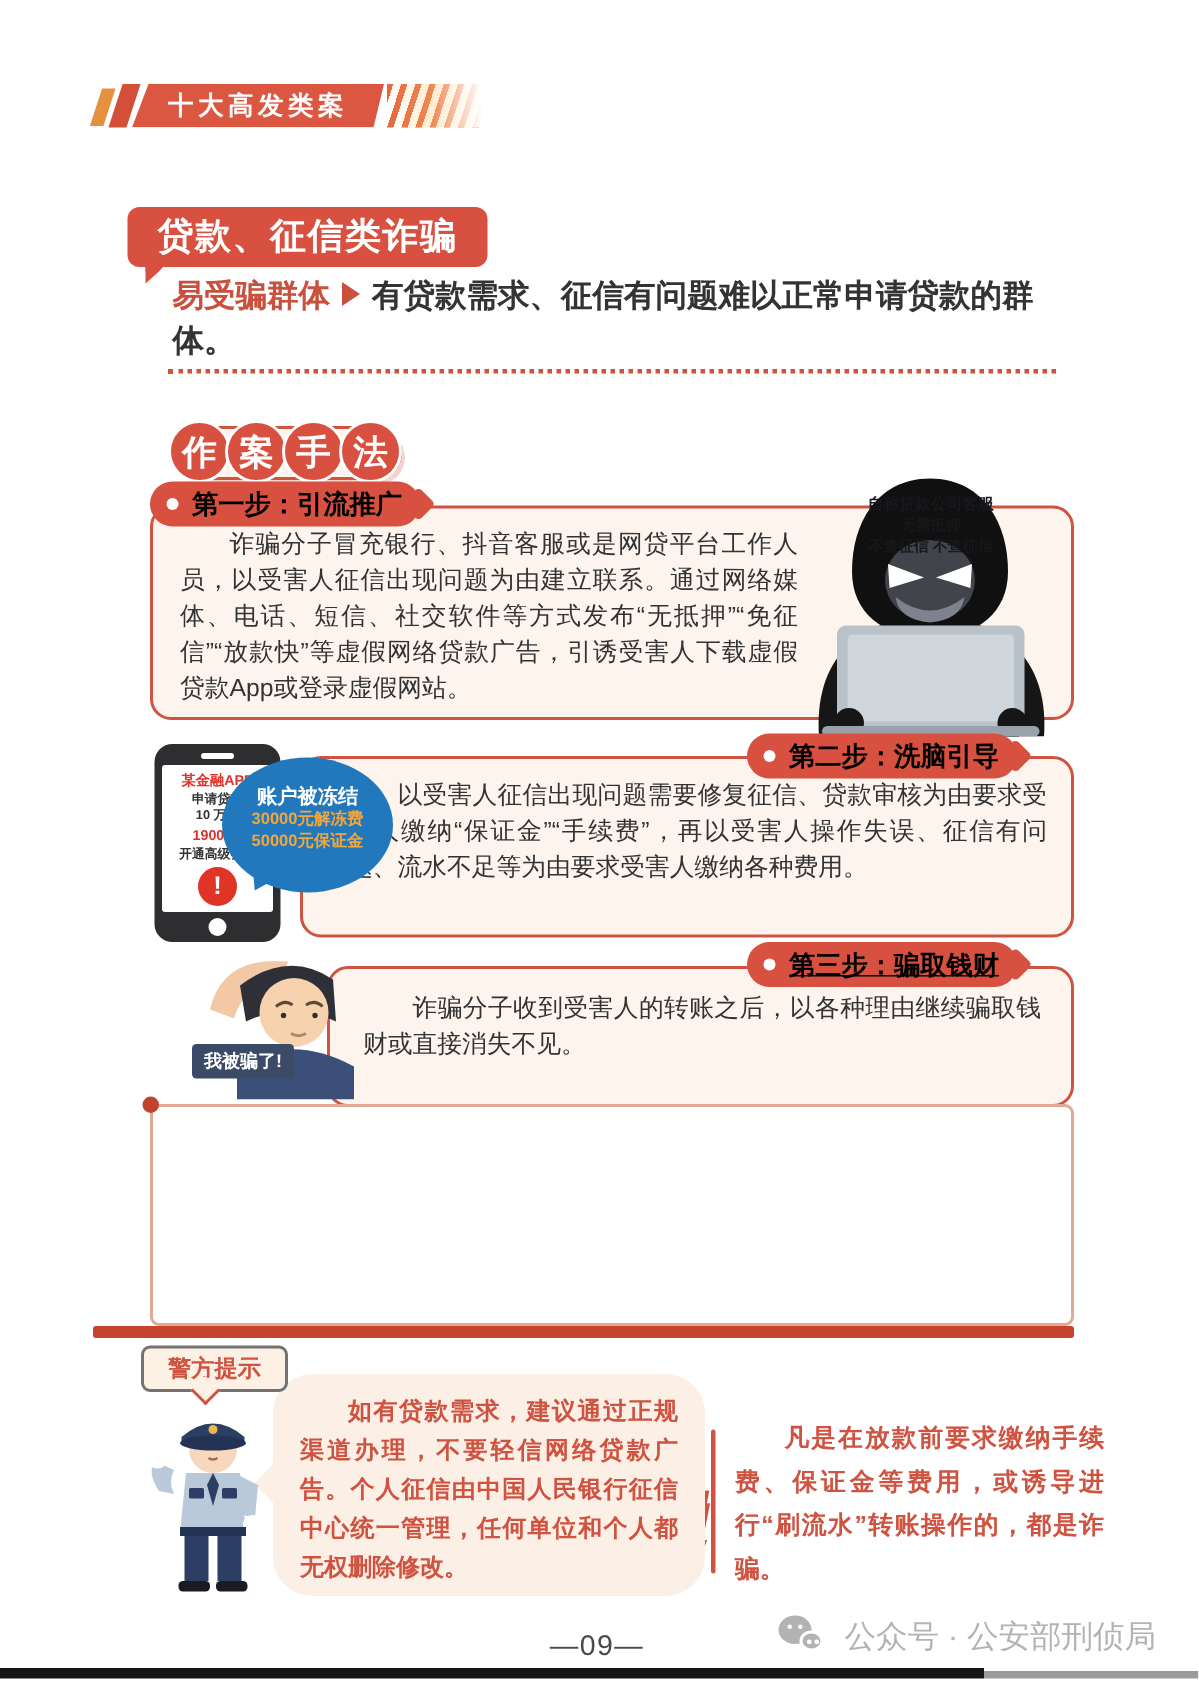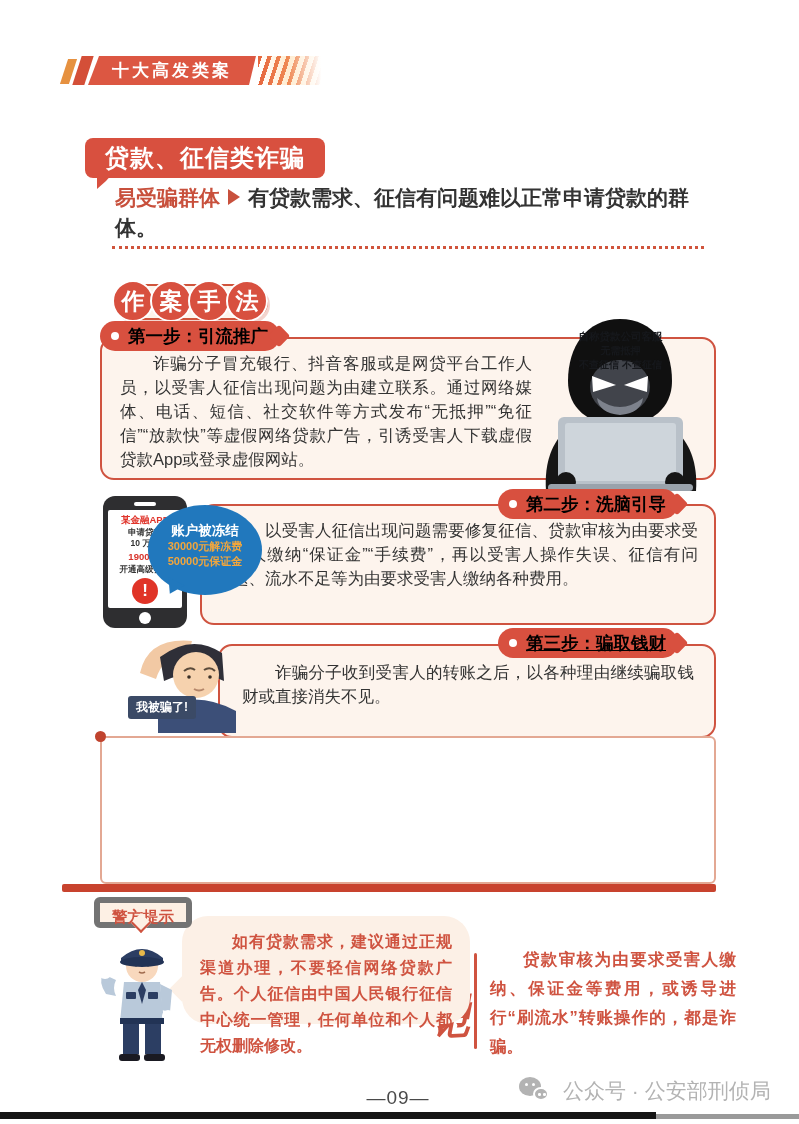--- a/index.html
+++ b/index.html
@@ -96,26 +96,26 @@
 
   
   .case-box { position:absolute; left:100px; top:736px; width:616px; height:148px; background:#fff;
     border:2px solid #e3a893; border-radius:6px; }
   .case-dot { position:absolute; left:95px; top:731px; width:11px; height:11px; background:#c0432e;
     border-radius:50%; z-index:2; }
   .case-bar { position:absolute; left:62px; top:884px; width:654px; height:8px; background:#c8432e; border-radius:2px; }
 
   
   .tip-label { position:absolute; left:94px; top:897px; width:98px; height:31px; background:#fdf0e4;
-    border:6px solid #737373; border-radius:6px; color:#cf5340; font-weight:bold; font-size:15.5px;
+    border:2px solid #737373; border-radius:6px; color:#cf5340; font-weight:bold; font-size:15.5px;
     text-align:center; line-height:27px; z-index:4; }
   .tip-label::after { content:""; position:absolute; left:34px; bottom:-8px; width:12px; height:12px;
     background:#fdf0e4; border-right:2px solid #cf5340; border-bottom:2px solid #cf5340; transform:rotate(45deg); }
   .officer { position:absolute; left:92px; top:930px; width:100px; height:132px; z-index:3; }
-  .police-bubble { position:absolute; left:182px; top:916px; width:288px; height:108px; background:#fcf0e6;
+  .police-bubble { position:absolute; left:182px; top:916px; width:288px; height:148px; background:#fcf0e6;
     border-radius:26px; padding:13px 18px; z-index:2; }
   .police-bubble::before { content:""; position:absolute; left:-9px; top:64px; width:18px; height:18px;
     background:#fcf0e6; transform:rotate(45deg); }
   .police-text { color:#cf5340; font-size:16px; line-height:26px; font-weight:bold; text-indent:2em; text-align:justify; }
 
   .remember-title { position:absolute; left:422px; top:960px; writing-mode:vertical-rl; color:#cf5340;
     font-size:38px; font-weight:bold; font-style:italic; letter-spacing:10px; transform:rotate(-3deg); }
   .remember-divider { position:absolute; left:474px; top:953px; width:3px; height:96px; background:#cf5340; border-radius:2px; }
   .remember-text { position:absolute; left:490px; top:945px; width:246px; color:#cf5340; font-size:16.5px;
     line-height:29px; font-weight:bold; text-indent:2em; text-align:justify; }
@@ -256,21 +256,21 @@
       <rect x="27" y="124" width="21" height="7" rx="3" fill="#1a1a22"></rect>
       <rect x="52" y="124" width="21" height="7" rx="3" fill="#1a1a22"></rect>
     </svg>
   </div>
   <div class="police-bubble">
     <p class="police-text">如有贷款需求，建议通过正规渠道办理，不要轻信网络贷款广告。个人征信由中国人民银行征信中心统一管理，任何单位和个人都无权删除修改。</p>
   </div>
 
   <div class="remember-title">切记</div>
   <div class="remember-divider"></div>
-  <p class="remember-text">贷款审核为由要求受害人缴纳、保证金等费用，或诱导进行“刷流水”转账操作的，都是诈骗。</p>
+  <p class="remember-text">凡是在放款前要求缴纳手续费、保证金等费用，或诱导进行“刷流水”转账操作的，都是诈骗。</p>
 
   <div class="page-num">—09—</div>
   <div class="wechat">
     <span class="wc-icon">
       <span class="wc-big"></span>
       <span class="wc-small"></span>
     </span>
     <span>公众号 · 公安部刑侦局</span>
   </div>
   <div class="bottom-bar-dark"></div>

